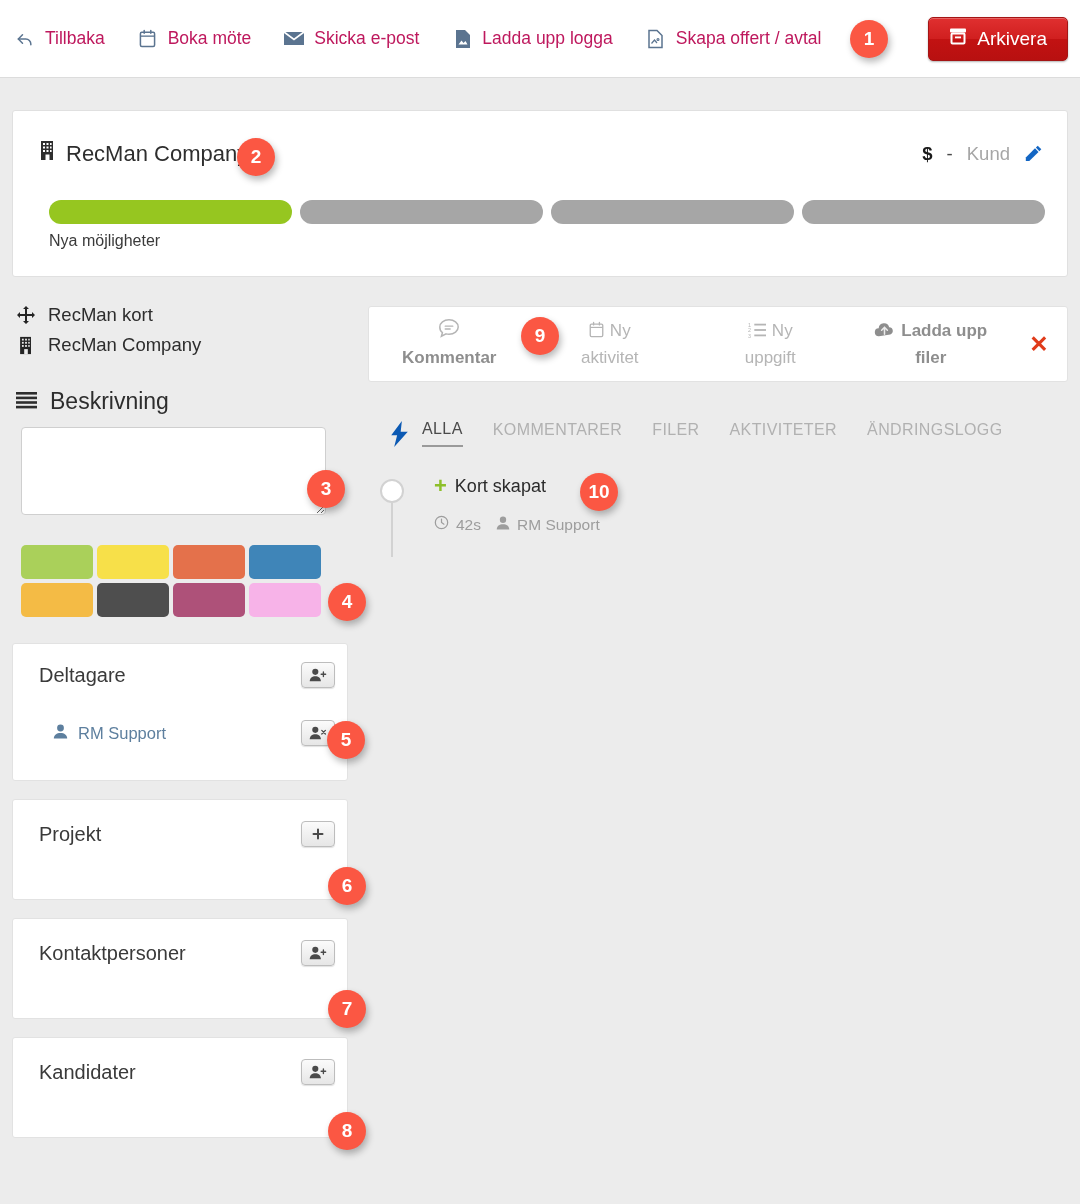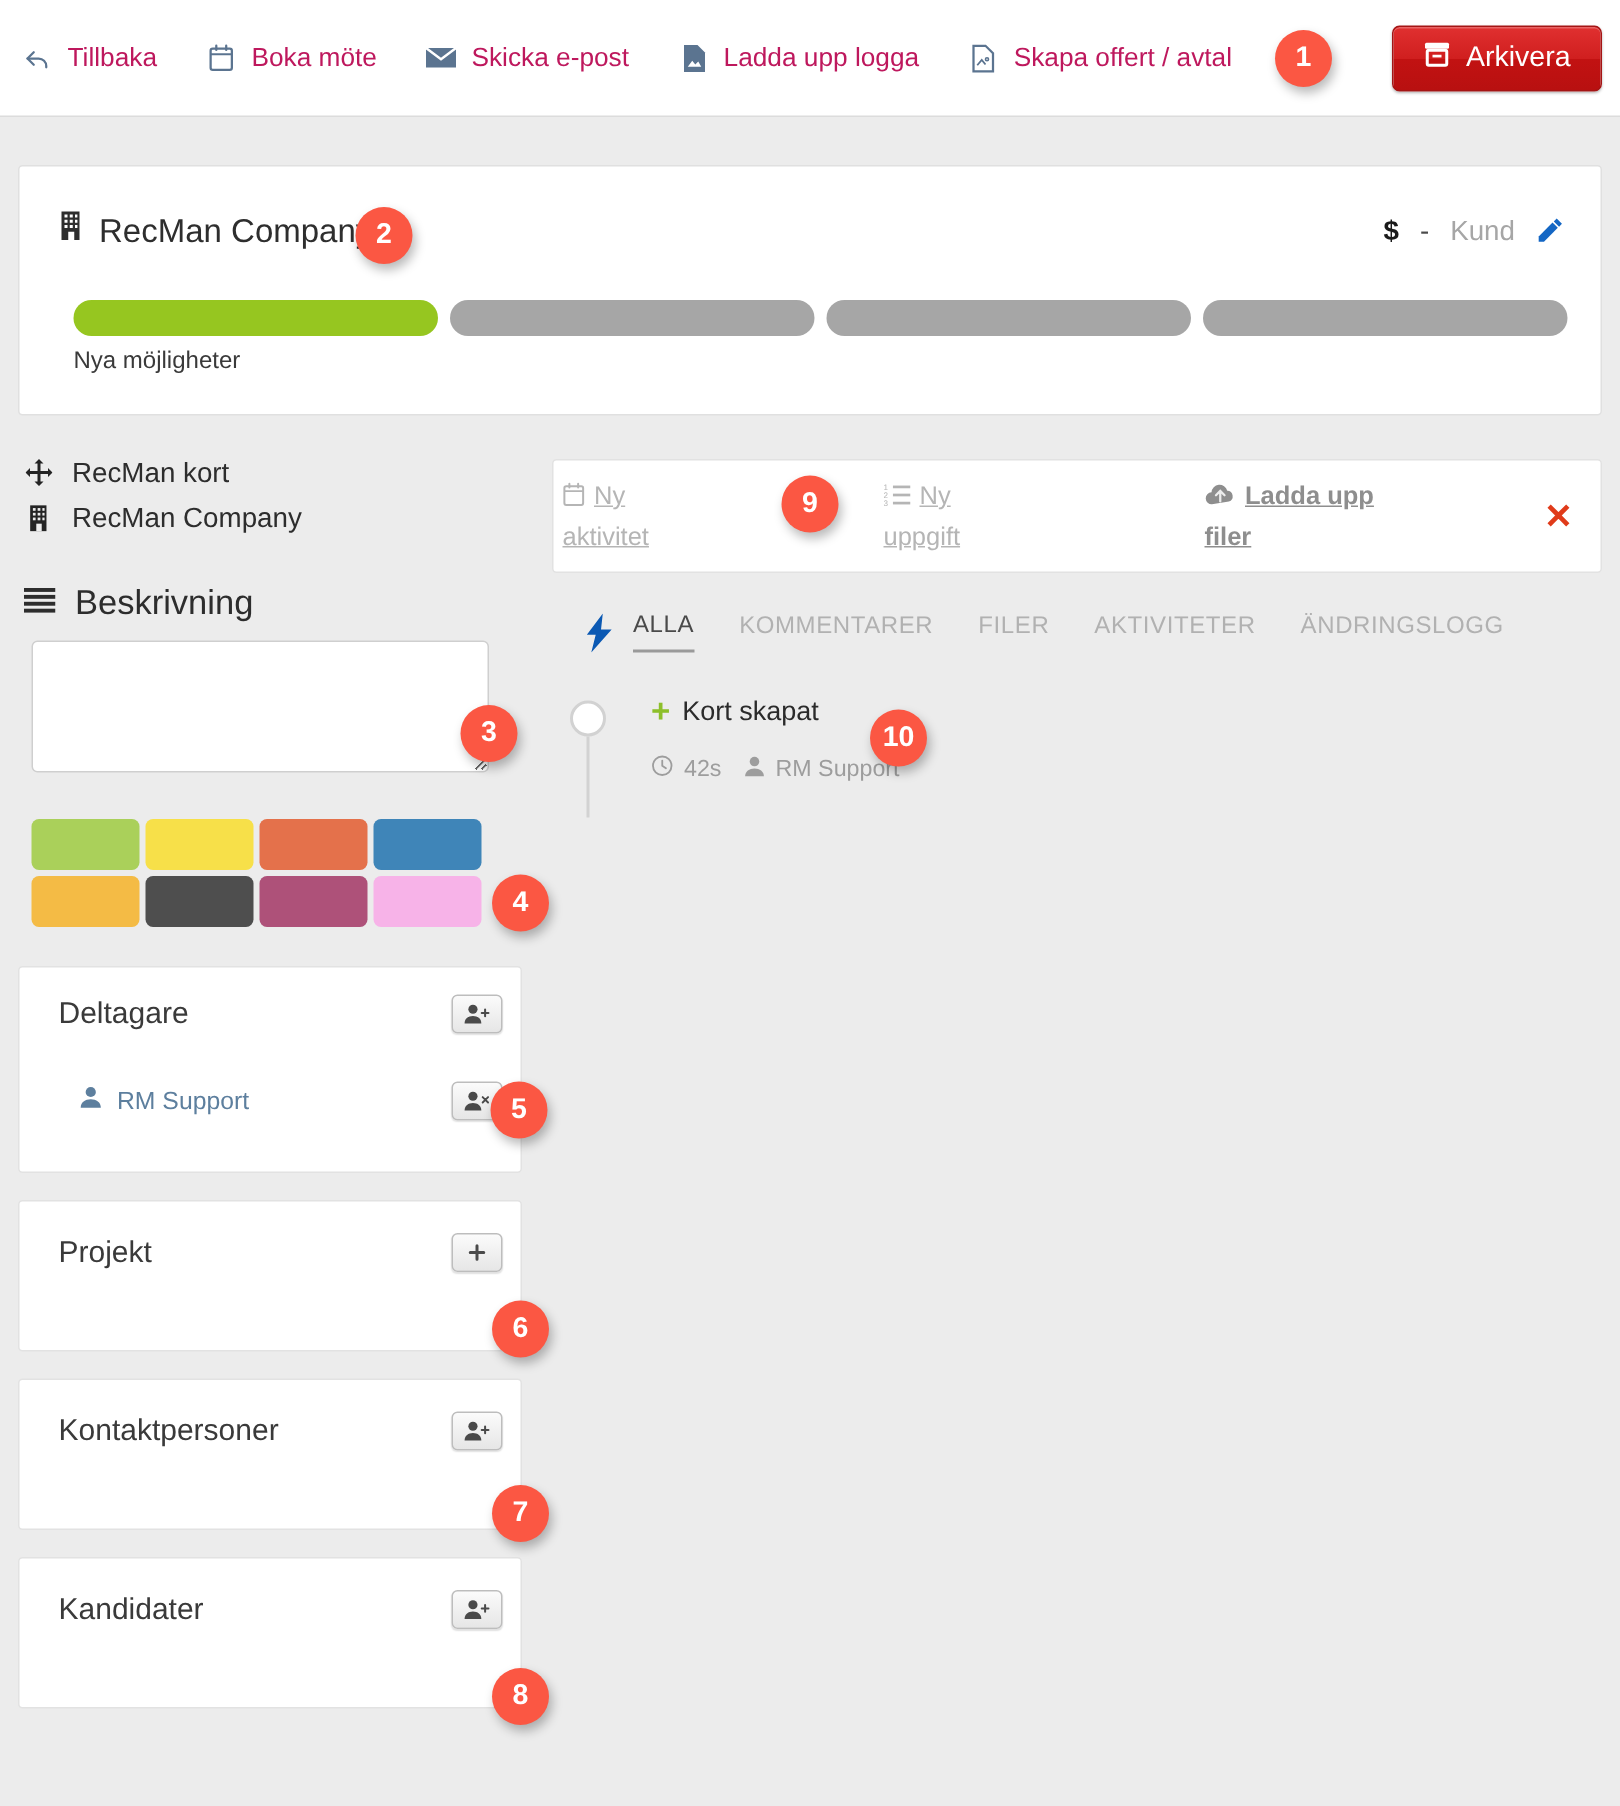--- a/index.html
+++ b/index.html
@@ -139,36 +139,35 @@
 
   
   .rightcol { position: absolute; left: 368px; top: 306px; width: 700px; }
 
   .action-bar {
     width: 700px; height: 76px;
     background: #fff; border: 1px solid #e2e2e2; border-radius: 3px;
     display: flex; align-items: center;
   }
   .act {
-    flex: 1 1 0; 
+    flex: 1 1 0; text-align: center;
     font-size: 17px; line-height: 25px;
     color: #b5b5b5; cursor: pointer;
     padding: 0 6px;
-    text-decoration: underline;
   }
   .act .ai { margin-right: 6px; display: inline-block; vertical-align: -2px; }
   .act.on { color: #8e8e8e; font-weight: bold; }
   .act-close {
     width: 56px; text-align: center;
     color: #e03b1a; font-size: 23px; font-weight: bold; cursor: pointer;
   }
 
   .feed-tabs {
     display: flex; align-items: center; gap: 0;
-    margin-top: 26px; padding-left: 8px;
+    margin-top: 38px; padding-left: 8px;
   }
   .bolt { width: 46px; display: flex; justify-content: center; color: #0b59b3; }
   .ftab {
     font-size: 16px; letter-spacing: .4px;
     color: #b1b1b1; margin-right: 30px; padding-bottom: 7px;
     cursor: pointer;
   }
   .ftab.sel { color: #4a4a4a; border-bottom: 2px solid #9a9a9a; }
 
   .timeline { position: relative; margin-top: 28px; padding-left: 8px; }
@@ -446,20 +445,29 @@
         </svg>
       </span>
     </div>
     <div class="panel-pad" style="height:31px"></div>
   </div>
 </div>
 
 <div class="rightcol">
 
   <div class="action-bar">
+    <div class="act on">
+      <div style="color:#b5b5b5">
+        <svg width="22" height="20" viewBox="0 0 22 20" fill="none" stroke="currentColor" stroke-width="1.5">
+          <path d="M11 1.8c5.2 0 9.2 3.2 9.2 7.2s-4 7.2-9.2 7.2c-1 0-2-.12-2.9-.34L3.4 18.2l1-3.5C2.6 13.4 1.8 11.5 1.8 9 1.8 5 5.8 1.8 11 1.8z"></path>
+          <path d="M7.2 8.2h7.6M7.2 11h5" stroke-width="1.3" stroke-linecap="round"></path>
+        </svg>
+      </div>
+      <div>Kommentar</div>
+    </div>
 
     <div class="act">
       <div>
         <span class="ai">
           <svg width="15" height="17" viewBox="0 0 18 20" fill="none" stroke="currentColor" stroke-width="1.6">
             <rect x="1.5" y="3.5" width="15" height="15" rx="1.5"></rect>
             <path d="M1.5 7.5h15" stroke-width="1.4"></path>
             <path d="M5.5 1.5v3M12.5 1.5v3" stroke-linecap="round"></path>
           </svg>
         </span><span>Ny</span>

